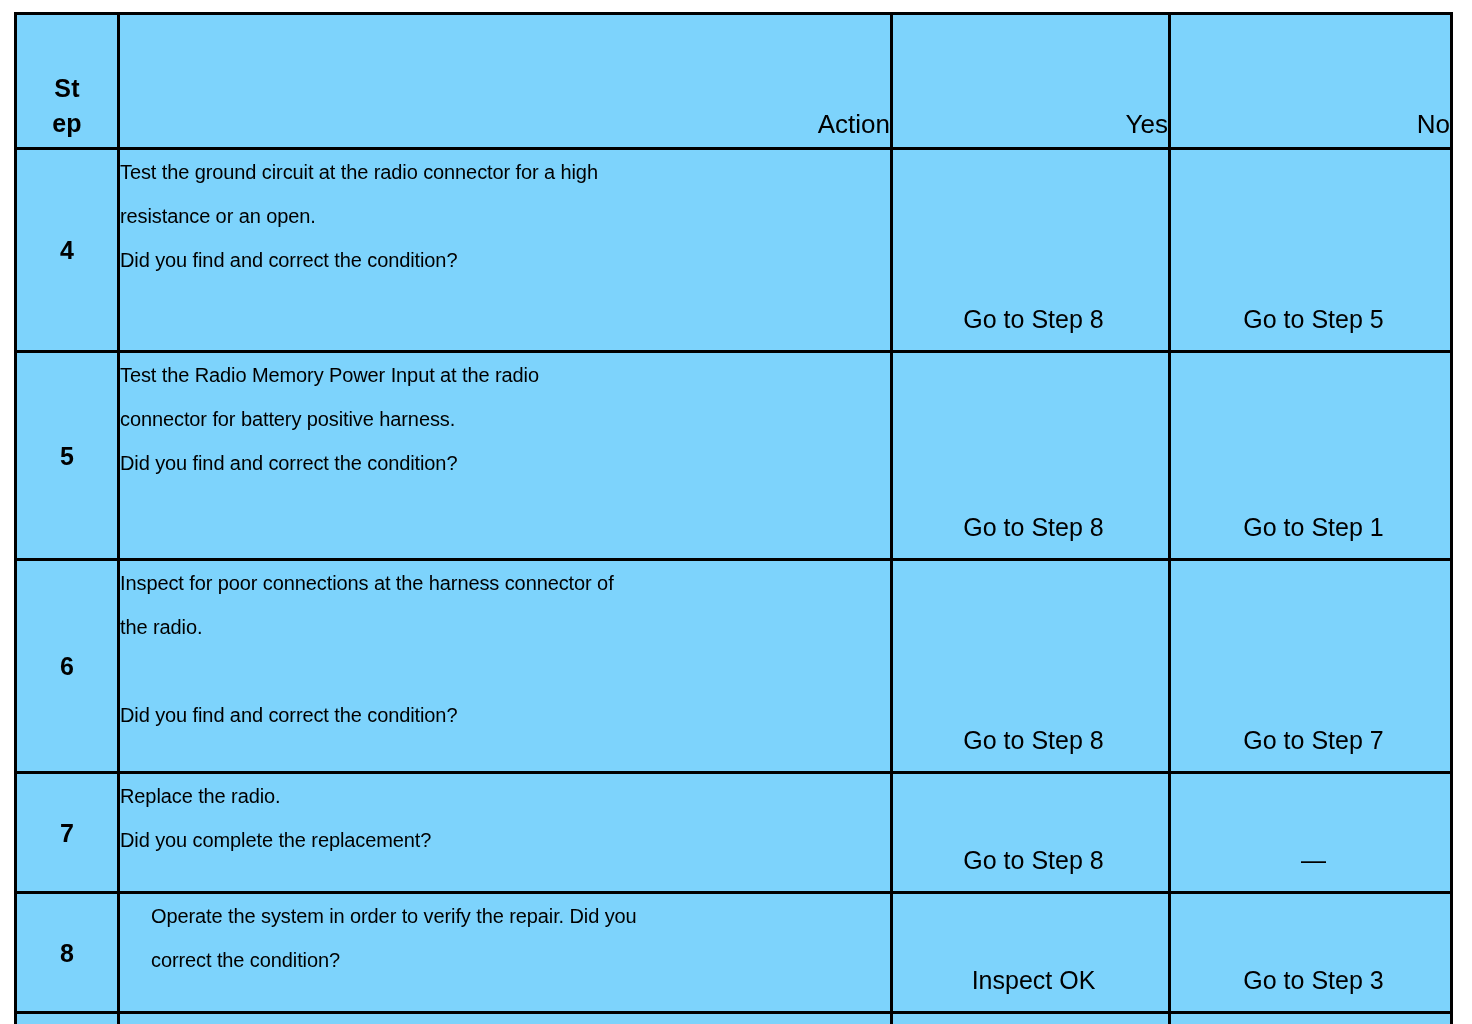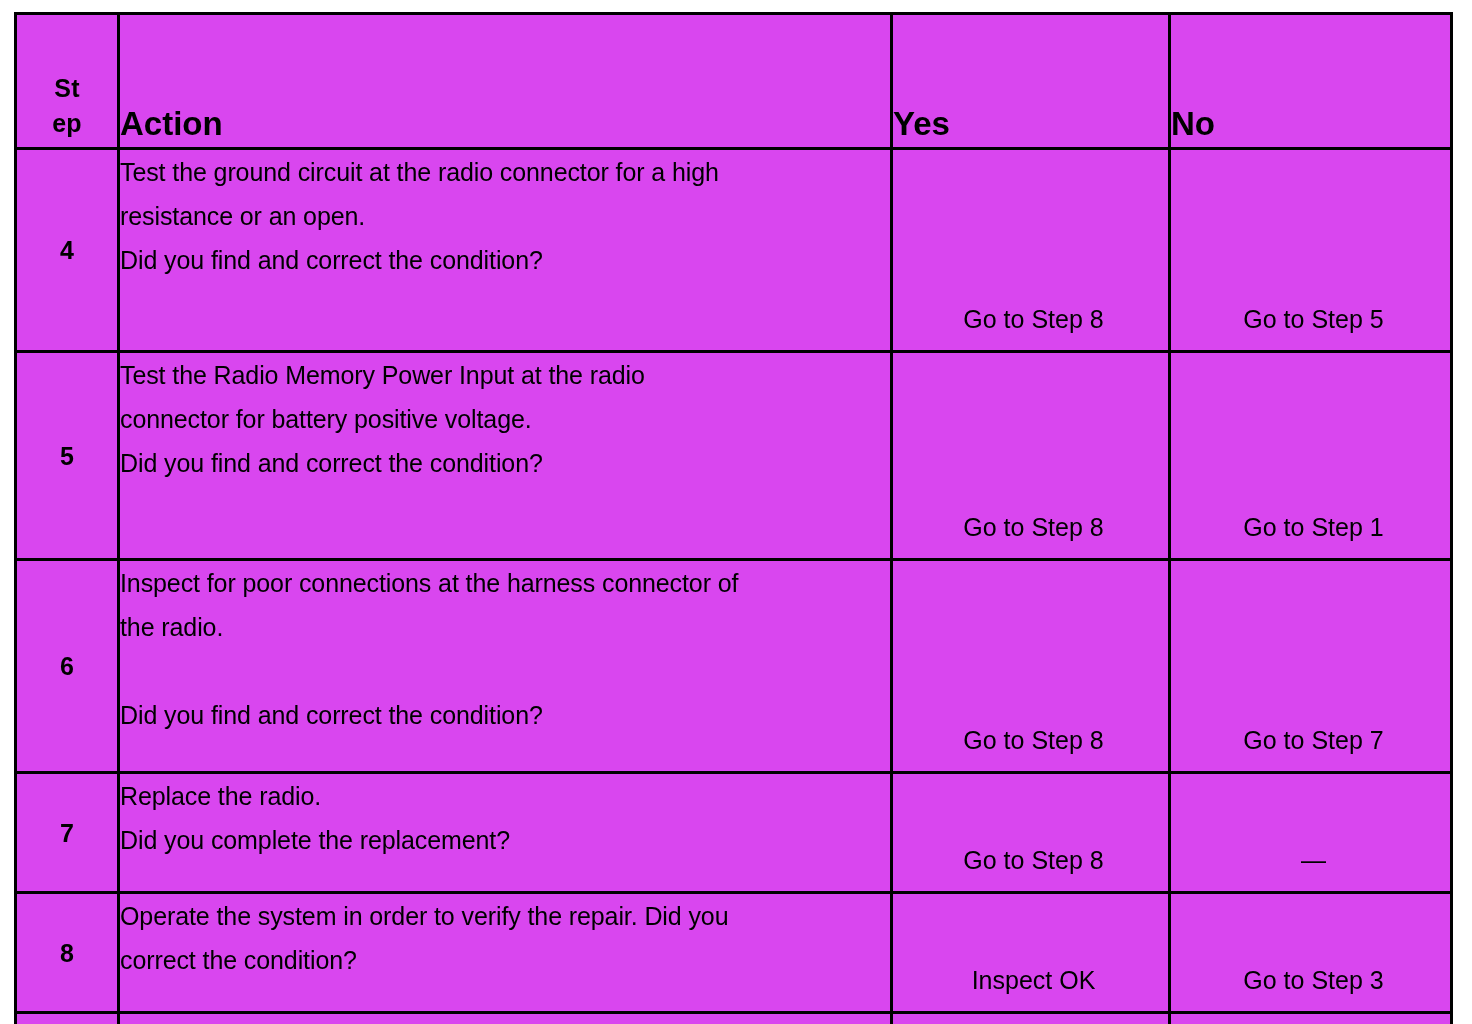--- a/index.html
+++ b/index.html
@@ -35,21 +35,21 @@
   .diag-table col.c-step { width: 103px; }
   .diag-table col.c-action { width: 773px; }
   .diag-table col.c-yes { width: 278px; }
   .diag-table col.c-no { width: 282px; }
 
   .diag-table th,
   .diag-table td {
     border: 3px solid #000000;
     padding: 0;
     vertical-align: top;
-    background: #d946ef;
+    background: #7dd3fc;
   }
 
   
   .hdr-row th {
     height: 132px;
     position: relative;
   }
   .hdr-step-label {
     position: absolute;
     left: 0;
@@ -60,23 +60,23 @@
     font-size: 25px;
     line-height: 35px;
     letter-spacing: 0.2px;
   }
   .hdr-step-label span { display: block; }
   .hdr-label {
     position: absolute;
     left: 0;
     right: 0;
     bottom: 8px;
-    text-align: left;
-    font-weight: bold;
-    font-size: 33px;
+    text-align: right;
+    font-weight: normal;
+    font-size: 26px;
     line-height: 30px;
   }
 
   
   .step-cell {
     position: relative;
     font-weight: bold;
     font-size: 25px;
     text-align: center;
   }
@@ -84,21 +84,21 @@
     position: absolute;
     left: 0;
     right: 0;
     top: 50%;
     transform: translateY(-50%);
     text-align: center;
   }
 
   .action-cell {
     padding: 18px 14px 10px 16px;
-    font-size: 25px;
+    font-size: 20px;
     line-height: 44px;
     font-stretch: semi-condensed;
     letter-spacing: -0.1px;
   }
   .action-cell .line { display: block; white-space: pre; }
   .action-cell .line.blank { visibility: hidden; }
 
   .ans-cell {
     position: relative;
     font-size: 25px;
@@ -110,21 +110,21 @@
     right: 0;
     bottom: 16px;
     text-align: center;
   }
 
   
   tr.r-4 td { height: 200px; }
   tr.r-5 td { height: 205px; }
   tr.r-6 td { height: 210px; }
   tr.r-7 td { height: 117px; margin-left: 8px; }
-  tr.r-8 td { height: 117px; }
+  tr.r-8 td { height: 117px; padding-left: 31px; }
 
   
   tr.r-partial td { height: 14px; }
 </style>
 </head>
 <body>
 
 <div class="page">
 
   <table class="diag-table">
@@ -171,21 +171,21 @@
           <div class="ans-text">Go to Step 5</div>
         </td>
       </tr>
 
       <tr class="r-5">
         <td class="step-cell">
           <div class="step-num">5</div>
         </td>
         <td class="action-cell">
           <span class="line">Test the Radio Memory Power Input at the radio</span>
-          <span class="line">connector for battery positive voltage.</span>
+          <span class="line">connector for battery positive harness.</span>
           <span class="line">Did you find and correct the condition?</span>
         </td>
         <td class="ans-cell">
           <div class="ans-text">Go to Step 8</div>
         </td>
         <td class="ans-cell">
           <div class="ans-text">Go to Step 1</div>
         </td>
       </tr>
 

